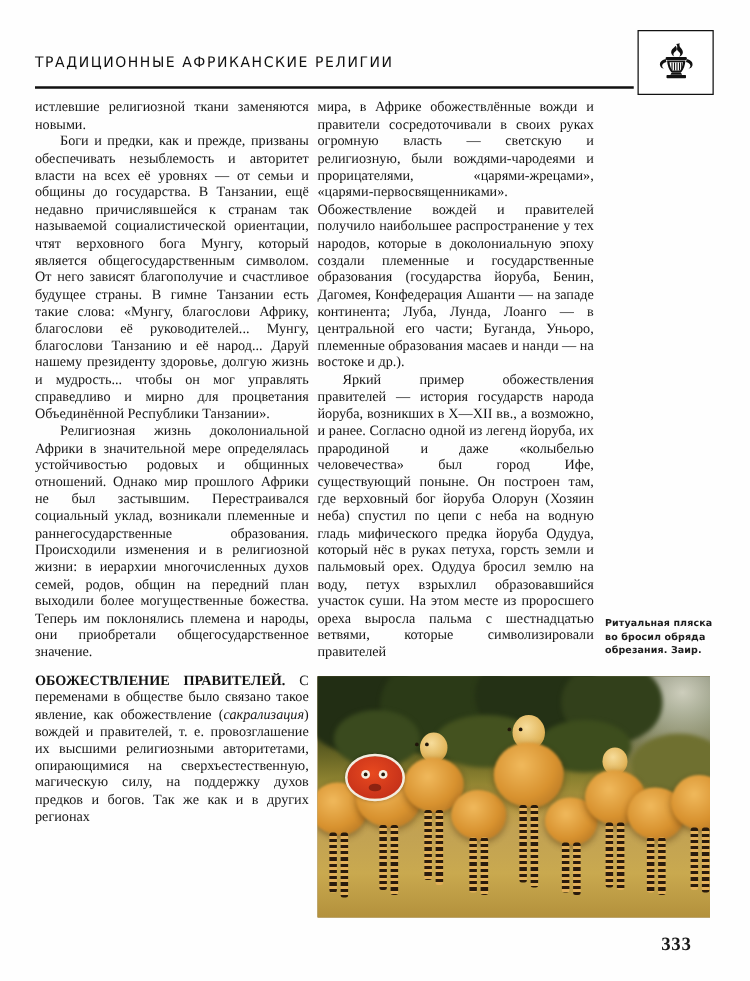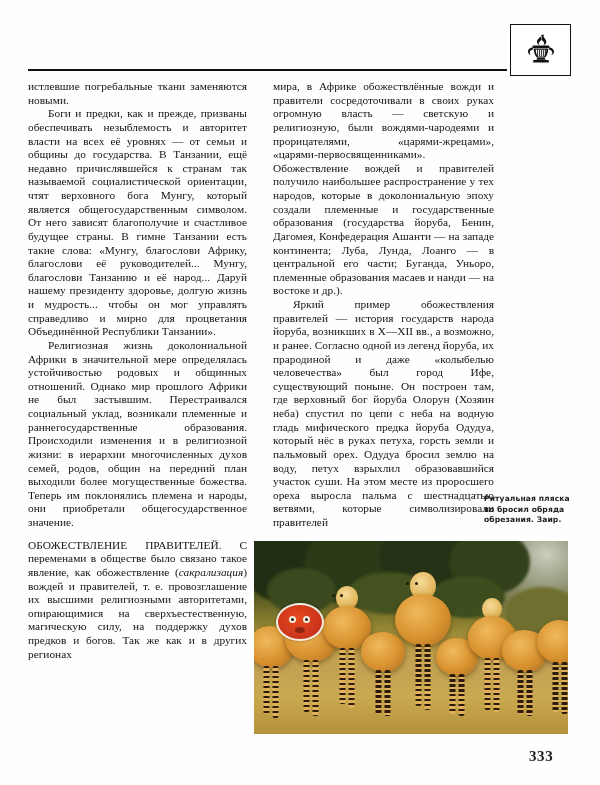--- a/index.html
+++ b/index.html
@@ -71,31 +71,32 @@
     width: 219px;
     font-size: 11.35px;
     line-height: 13.62px;
     text-align: justify;
     text-align-last: left;
     -webkit-hyphens: none;
     hyphens: none;
     color: #141414;
   }
   .col-left  { left: 28px; }
-  .col-right { left: 254px; width: 221px; margin-left: 19px; }
+  .col-right { left: 254px; width: 221px; }
 
   .col p {
     margin: 0;
     text-indent: 20px;
   }
   .col p.noindent { text-indent: 0; }
   .col p.gap { margin-top: 9px; }
 
   .smallcaps-head {
     font-variant: normal;
+    font-weight: bold;
   }
   .ital { font-style: italic; }
 
   
   .photo-wrap {
     position: absolute;
     left: 254px;
     top: 541px;
     width: 314px;
     height: 193px;
@@ -238,41 +239,44 @@
     font-weight: 700;
     color: #1b1b1b;
     letter-spacing: .6px;
   }
 </style>
 </head>
 <body>
 
 <div class="page">
 
+  <div class="runhead">
+    <div class="runhead-title">ТРАДИЦИОННЫЕ АФРИКАНСКИЕ РЕЛИГИИ</div>
+  </div>
   <div class="runhead-rule"></div>
 
   <div class="emblem">
     <span>
       <svg width="36" height="36" viewBox="0 0 36 36" aria-hidden="true">
         <path d="M18 3.2c1.6 2.2.2 3.4.9 4.9.5 1.1 1.8 1.3 2.2 2.6.3 1-.2 2-.9 2.6 2-.3 3.2-1.9 3.1-3.7-.1-2.2-2-3-2.6-4.6-.3-.9-.2-1.7.1-2.4-1 .3-1.9.4-2.8.6z" fill="#111"></path>
         <path d="M17.6 4.6c-1.2 1.6-2.9 2.3-3.5 4-.6 1.8.3 3.8 2.4 4.6-.9-1-1-2.2-.3-3.1.6-.9 2-1.2 2.2-2.6.2-1-.4-2-.8-2.9z" fill="#111"></path>
         <rect x="9.5" y="13.6" width="17" height="2.3" rx="1" fill="#111"></rect>
         <path d="M10.6 16.4h14.8c-.4 4.1-1.5 7.2-3.3 9.1h-8.2c-1.8-1.9-2.9-5-3.3-9.1z" fill="#111"></path>
         <path d="M12.6 17.8h10.8c-.3 2.9-1.1 5.2-2.3 6.6h-6.2c-1.2-1.4-2-3.7-2.3-6.6z" fill="#fff"></path>
         <path d="M14.6 17.9v6.2M16.6 17.9v6.4M18.6 17.9v6.5M20.6 17.9v6.4M22.4 17.9v6.1" stroke="#111" stroke-width=".9"></path>
         <path d="M9.6 15.2C6.1 15.9 4.6 18 5 20.2c.3 1.7 1.8 2.7 3.2 2.6-1-.5-1.6-1.4-1.5-2.4.2-1.6 1.8-2.6 3.5-2.9z" fill="#111"></path>
         <path d="M26.4 15.2c3.5.7 5 2.8 4.6 5-.3 1.7-1.8 2.7-3.2 2.6 1-.5 1.6-1.4 1.5-2.4-.2-1.6-1.8-2.6-3.5-2.9z" fill="#111"></path>
         <path d="M14.4 25.7h7.2l1.1 2.1h-9.4z" fill="#111"></path>
         <rect x="10.2" y="28" width="15.6" height="2.6" rx=".6" fill="#111"></rect>
       </svg>
     </span>
   </div>
 
   <div class="col col-left">
-    <p class="noindent">истлевшие погребальные ткани заменяются новыми.</p>
+    <p class="noindent">истлевшие религиозной ткани заменяются новыми.</p>
     <p>Боги и предки, как и прежде, призваны обеспечивать незыблемость и авторитет власти на всех её уровнях — от семьи и общины до государства. В Танзании, ещё недавно причислявшейся к странам так называемой социалистической ориентации, чтят верховного бога Мунгу, который является общегосударственным символом. От него зависят благополучие и счастливое будущее страны. В гимне Танзании есть такие слова: «Мунгу, благослови Африку, благослови её руководителей... Мунгу, благослови Танзанию и её народ... Даруй нашему президенту здоровье, долгую жизнь и мудрость... чтобы он мог управлять справедливо и мирно для процветания Объединённой Республики Танзании».</p>
     <p>Религиозная жизнь доколониальной Африки в значительной мере определялась устойчивостью родовых и общинных отношений. Однако мир прошлого Африки не был застывшим. Перестраивался социальный уклад, возникали племенные и раннегосударственные образования. Происходили изменения и в религиозной жизни: в иерархии многочисленных духов семей, родов, общин на передний план выходили более могущественные божества. Теперь им поклонялись племена и народы, они приобретали общегосударственное значение.</p>
     <p class="noindent gap"><span class="smallcaps-head">ОБОЖЕСТВЛЕНИЕ ПРАВИТЕЛЕЙ.</span><span> С переменами в обществе было связано такое явление, как обожествление (</span><span class="ital">сакрализация</span><span>) вождей и правителей, т. е. провозглашение их высшими религиозными авторитетами, опирающимися на сверхъестественную, магическую силу, на поддержку духов предков и богов. Так же как и в других регионах</span></p>
   </div>
 
   <div class="col col-right">
     <p class="noindent">мира, в Африке обожествлённые вожди и правители сосредоточивали в своих руках огромную власть — светскую и религиозную, были вождями-чародеями и прорицателями, «царями-жрецами», «царями-первосвященниками». Обожествление вождей и правителей получило наибольшее распространение у тех народов, которые в доколониальную эпоху создали племенные и государственные образования (государства йоруба, Бенин, Дагомея, Конфедерация Ашанти — на западе континента; Луба, Лунда, Лоанго — в центральной его части; Буганда, Уньоро, племенные образования масаев и нанди — на востоке и др.).</p>
     <p>Яркий пример обожествления правителей — история государств народа йоруба, возникших в X—XII вв., а возможно, и ранее. Согласно одной из легенд йоруба, их прародиной и даже «колыбелью человечества» был город Ифе, существующий поныне. Он построен там, где верховный бог йоруба Олорун (Хозяин неба) спустил по цепи с неба на водную гладь мифического предка йоруба Одудуа, который нёс в руках петуха, горсть земли и пальмовый орех. Одудуа бросил землю на воду, петух взрыхлил образовавшийся участок суши. На этом месте из проросшего ореха выросла пальма с шестнадцатью ветвями, которые символизировали правителей</p>
   </div>
 

